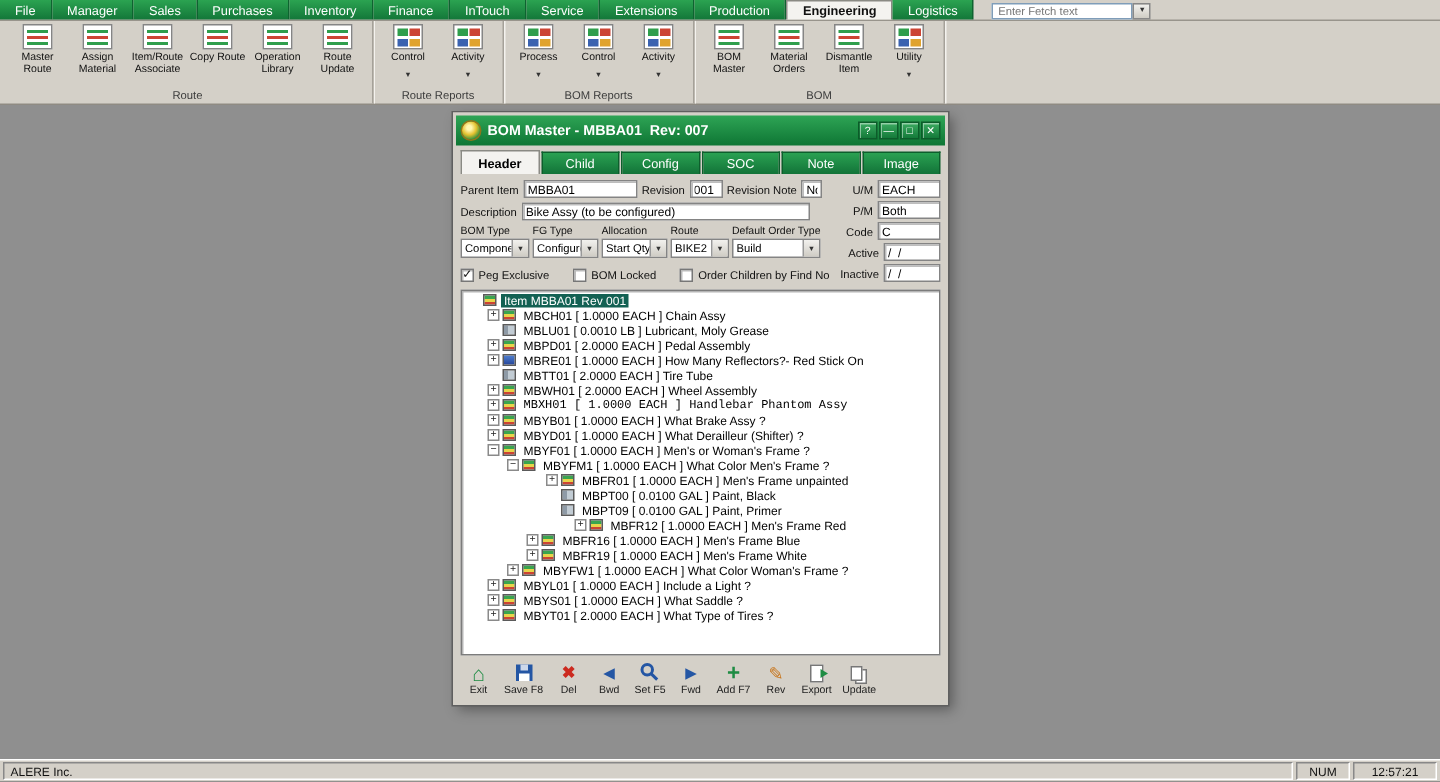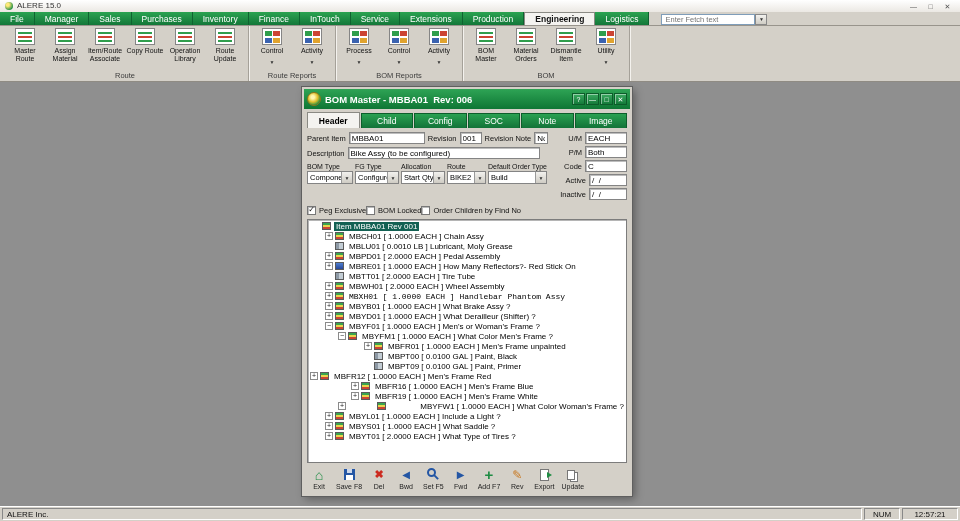--- a/index.html
+++ b/index.html
@@ -64,21 +64,21 @@
   .frrow{display:flex;align-items:center;justify-content:flex-end;margin-bottom:2px;gap:3px}
   .w-um{width:42px}.w-date{width:38px}
   .ddcols{display:flex;margin-bottom:2px}
   .dcol{display:flex;flex-direction:column;margin-right:2px}
   .dcol .flabel{font-size:7px;height:9px;line-height:9px;overflow:hidden}
   .c1{width:46px}.c2{width:44px}.c3{width:44px}.c4{width:44px}.c5{flex:1;margin-right:0}
   .ddl{height:13px;background:#fff;border:1px solid #848484;display:flex;align-items:center;font-size:7.5px;cursor:default}
   .ddl .val{flex:1;padding:0 2px;overflow:hidden;white-space:nowrap}
   .ddl .btn{width:11px;align-self:stretch;background:linear-gradient(#f2f1ee,#cfccc4);border-left:1px solid #999;display:flex;align-items:center;justify-content:center;color:#333}
   .ddl .btn::after{content:"▼";font-size:5px}
-  .chkrow{display:flex;align-items:center;gap:0;margin-top:21px;height:11px}
+  .chkrow{display:flex;align-items:center;gap:16px;margin-top:6px;height:11px}
   .chk{display:flex;align-items:center;gap:3px;cursor:default}
   .chkbox{width:9px;height:9px;background:#fff;border:1px solid #777;box-shadow:inset 1px 1px 0 #bbb;font-size:8px;line-height:8px;text-align:center;color:#111}
   .chkbox.checked::after{content:"✓";display:block;margin-top:-1px}
   .chklbl{font-size:7.5px;color:#111;white-space:nowrap}
 
   
   .tree{margin-top:3px;background:#fff;border:1px solid #7c7c7c;box-shadow:inset 1px 1px 0 #b5b5b5;height:244px;overflow:hidden;padding:1px 0 0 2px}
   .trow{display:flex;align-items:center;height:10px;font-size:8px;white-space:nowrap}
   .texp{width:8px;height:8px;border:1px solid #8a8a8a;background:#fff;font-size:7px;line-height:6px;text-align:center;margin-right:2px;flex:0 0 auto;color:#222}
   .texp.none{border:none;background:transparent}
@@ -113,29 +113,20 @@
   .spanel{height:12px;border:1px solid;border-color:#888 #fff #fff #888;font-size:8px;display:flex;align-items:center;padding:0 4px;color:#111;background:#d4d0c8}
   .spanel.company{flex:1}
   .spanel.num{width:36px;justify-content:center}
   .spanel.time{width:56px;justify-content:center}
 </style>
 </head>
 <body>
 
 <div class="app">
 
-  <div class="titlebar">
-    <span class="applogo"></span>
-    <span class="apptitle">ALERE 15.0</span>
-    <span class="winctl">
-        <span class="win-btn">—</span>
-        <span class="win-btn">□</span>
-        <span class="win-btn">✕</span>
-      </span>
-  </div>
 
   <div class="menubar">
     <div class="mtabs">
         <div class="mtab">File</div>
         <div class="mtab">Manager</div>
         <div class="mtab">Sales</div>
         <div class="mtab">Purchases</div>
         <div class="mtab">Inventory</div>
         <div class="mtab">Finance</div>
         <div class="mtab">InTouch</div>
@@ -239,21 +230,21 @@
           </div>
         </div>
         <div class="glabel">BOM</div>
       </div>
     </div>
 
   <div class="workspace">
     <div class="dialog">
       <div class="dtitle">
         <span class="dlogo"></span>
-        <span class="dtext">BOM Master - MBBA01  Rev: 006</span>
+        <span class="dtext">BOM Master - MBBA01  Rev: 007</span>
         <span class="dbtns">
             <span class="dbtn">?</span>
             <span class="dbtn">—</span>
             <span class="dbtn">□</span>
             <span class="dbtn">✕</span>
           </span>
       </div>
       <div class="dbody">
         <div class="dtabs">
             <div class="dtab active">Header</div>
@@ -424,36 +415,36 @@
             <div class="trow" style="padding-left: 54px;">
               <span class="texp none"></span>
               <span class="ticon mat"></span>
               <span class="tlabel">MBPT00 [ 0.0100 GAL ] Paint, Black</span>
             </div>
             <div class="trow" style="padding-left: 54px;">
               <span class="texp none"></span>
               <span class="ticon mat"></span>
               <span class="tlabel">MBPT09 [ 0.0100 GAL ] Paint, Primer</span>
             </div>
-            <div class="trow" style="">
+            <div class="trow" style="padding-left: 41px; margin-left: 32px;">
               <span class="texp">+</span>
               <span class="ticon bom"></span>
               <span class="tlabel">MBFR12 [ 1.0000 EACH ] Men's Frame Red</span>
             </div>
             <div class="trow" style="padding-left: 41px;">
               <span class="texp">+</span>
               <span class="ticon bom"></span>
               <span class="tlabel">MBFR16 [ 1.0000 EACH ] Men's Frame Blue</span>
             </div>
             <div class="trow" style="padding-left: 41px;">
               <span class="texp">+</span>
               <span class="ticon bom"></span>
               <span class="tlabel">MBFR19 [ 1.0000 EACH ] Men's Frame White</span>
             </div>
-            <div class="trow" style="padding-left: 28px; justify-content: space-between;">
+            <div class="trow" style="padding-left: 28px;">
               <span class="texp">+</span>
               <span class="ticon bom"></span>
               <span class="tlabel">MBYFW1 [ 1.0000 EACH ] What Color Woman's Frame ?</span>
             </div>
             <div class="trow" style="padding-left: 15px;">
               <span class="texp">+</span>
               <span class="ticon bom"></span>
               <span class="tlabel">MBYL01 [ 1.0000 EACH ] Include a Light ?</span>
             </div>
             <div class="trow" style="padding-left: 15px;">

